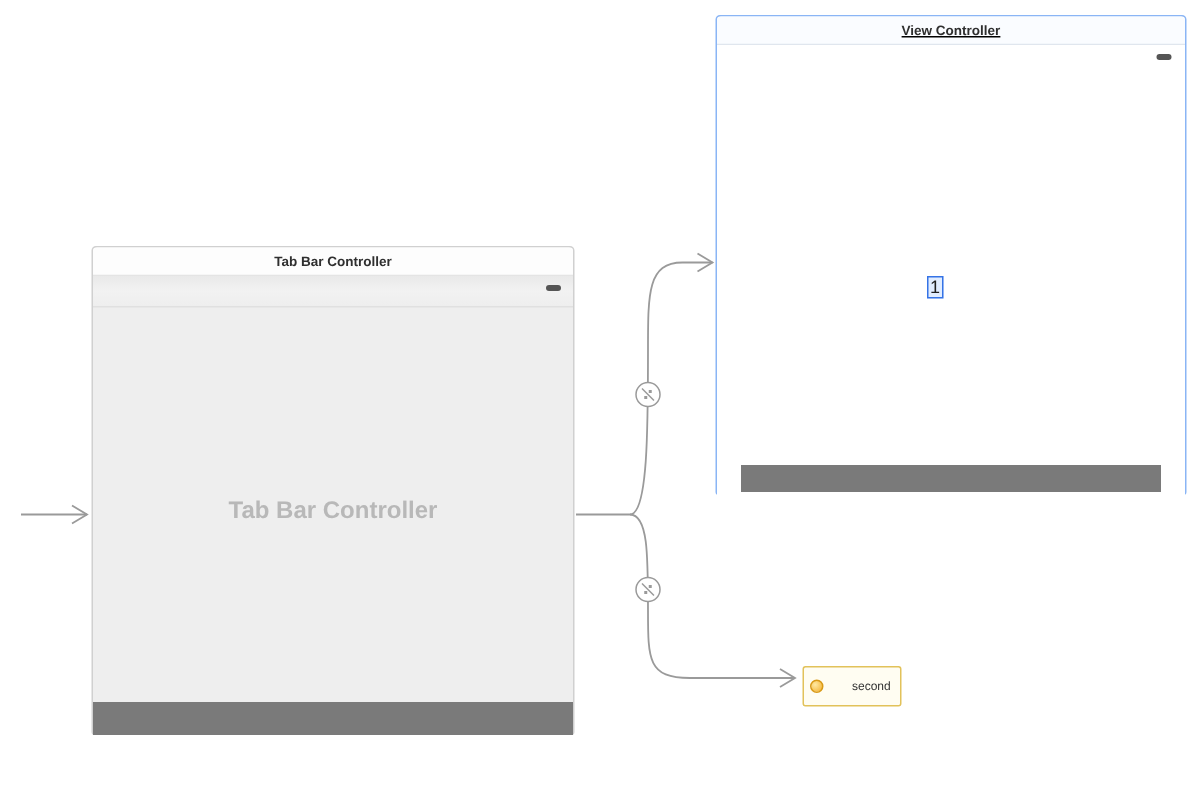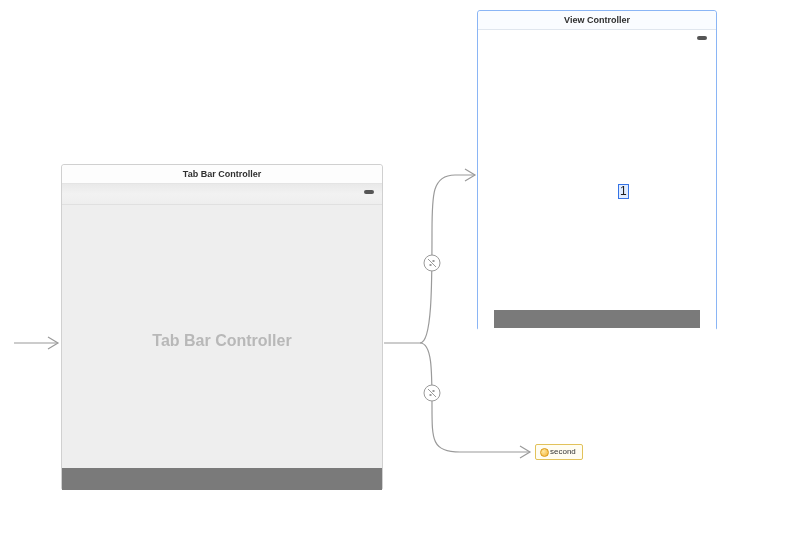--- a/index.html
+++ b/index.html
@@ -97,26 +97,26 @@
     position: absolute;
     background: #7a7a7a;
   }
 
   
   .item-ref {
     position: absolute;
     border: 1px solid #e2c25a;
     background: #fffdf2;
     border-radius: 2px;
-    height: 16px;
+    height: 27px;
     box-sizing: border-box;
     padding: 0 6px 0 4px;
     display: flex;
     align-items: center;
-    gap: 1px;
+    gap: 19px;
   }
   .item-ref .dot {
     width: 7px; height: 7px;
     border-radius: 50%;
     background: radial-gradient(circle at 35% 35%, #ffe9a2, #f3b02f);
     border: 0.5px solid #d99a17;
     flex: none;
   }
   .item-ref .text {
     font-size: 8px;
@@ -176,21 +176,21 @@
 <div class="scene tbc" style="left:61px; top:164px; width:322px; height:326px;">
   <div class="titlebar">Tab Bar Controller</div>
   <div class="body" style="height:306px;">
     <div class="tbc-gradient"></div>
     <div class="status-pill" style="top:6px; right:8px;"></div>
     <div class="tbc-label" style="top:148px;">Tab Bar Controller</div>
     <div class="bottom-bar" style="height:22px;"></div>
   </div>
 </div>
 
-<div class="scene vc" style="left:477px; top:10px; width:240px; height:320px;">
+<div class="scene vc" style="left:477px; top:10px; width:314px; height:320px;text-decoration:underline;">
   <div class="titlebar">View Controller</div>
   <div class="body" style="height:300px;">
     <div class="status-pill" style="top:6px; right:9px;"></div>
 
     <div class="label-one" style="left:140px; top:154px;">1</div>
 
     <div class="vc-tab-bar" style="left:16px; right:16px; bottom:2px; height:18px;"></div>
   </div>
 </div>
 

